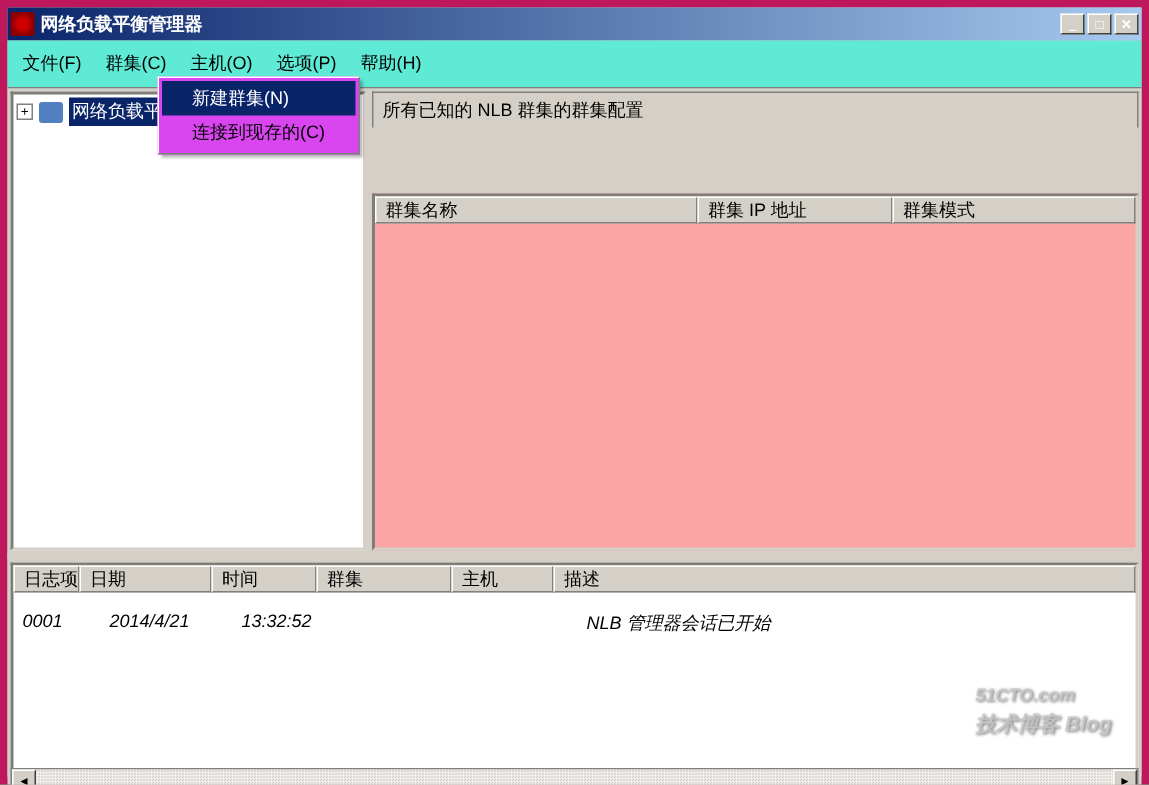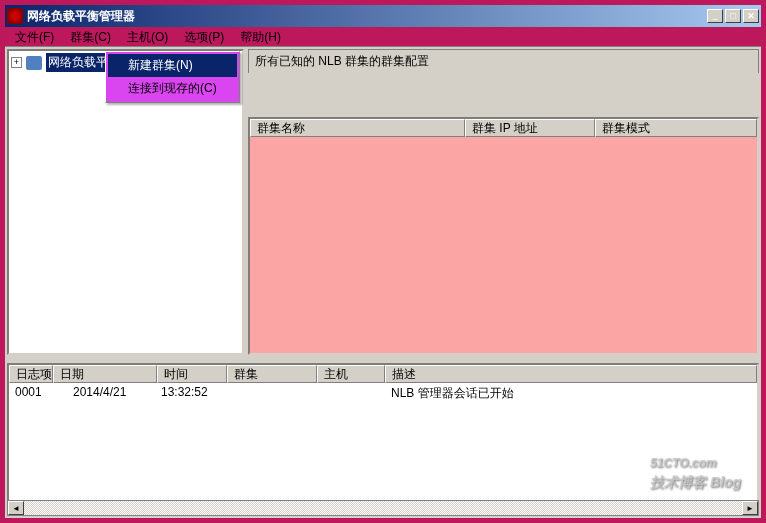--- a/index.html
+++ b/index.html
@@ -3,41 +3,41 @@
 <meta charset="utf-8">
 <style>
 * { box-sizing: border-box; margin: 0; padding: 0; font-family: "SimSun", "宋体", Tahoma, sans-serif; font-size: 12px; }
 body { background: #000; width: 766px; height: 523px; overflow: hidden; position: relative; }
 .window { position: absolute; top: 0; left: 0; width: 766px; height: 523px; background: #d4d0c8; border: 5px solid #be185d; }
 .titlebar { height: 22px; background: linear-gradient(to right, #0a246a, #a6caf0); color: #fff; display: flex; align-items: center; padding: 0 2px; }
 .titlebar .icon { width: 16px; height: 16px; margin-right: 4px; background: radial-gradient(circle, #c00 30%, #800 70%); border-radius: 2px; flex-shrink: 0; }
 .titlebar .title { flex: 1; font-weight: bold; }
 .winbtns { display: flex; gap: 2px; }
 .winbtn { width: 16px; height: 14px; background: #d4d0c8; border: 1px solid #fff; border-right-color: #404040; border-bottom-color: #404040; display: flex; align-items: center; justify-content: center; font-family: Tahoma; font-size: 9px; font-weight: bold; cursor: pointer; }
-.menubar { height: 20px; background: #be185d; display: flex; padding: 0 2px; border-bottom: 1px solid #808080; }
+.menubar { height: 32px; background: #5eead4; display: flex; align-items: center; padding: 0 2px; border-bottom: 1px solid #808080; }
 .menu-item { padding: 2px 8px; cursor: pointer; }
 .workspace { position: relative; height: calc(100% - 22px - 20px); background: #d4d0c8; }
 .top-split { display: flex; height: 310px; }
 .tree-pane { width: 237px; background: #fff; border: 2px inset #d4d0c8; margin: 2px; overflow: hidden; position: relative; }
 .tree-row { display: flex; align-items: center; padding: 2px 2px; white-space: nowrap; }
 .tree-expand { width: 11px; height: 11px; border: 1px solid #808080; display: flex; align-items: center; justify-content: center; font-size: 9px; line-height: 1; margin-right: 4px; background: #fff; cursor: pointer; }
 .tree-icon { width: 16px; height: 14px; background: #5080c0; margin-right: 4px; border-radius: 2px; flex-shrink: 0; }
 .tree-label { background: #0a246a; color: #fff; padding: 1px 2px; }
 .context-menu { position: absolute; top: 46px; left: 100px; background: #d946ef; border: 1px solid #808080; border-top-color: #fff; border-left-color: #fff; box-shadow: 2px 2px 2px rgba(0,0,0,0.3); z-index: 100; padding: 2px; }
 .ctx-item { padding: 3px 20px 3px 20px; white-space: nowrap; cursor: pointer; }
 .ctx-item.highlighted { background: #0a246a; color: #fff; }
 .right-pane { flex: 1; margin: 2px; display: flex; flex-direction: column; gap: 44px; }
 .right-header { background: #d4d0c8; padding: 3px 6px; border: 1px solid #808080; border-bottom: none; }
 .listview { flex: 1; background: #fca5a5; border: 2px inset #d4d0c8; position: relative; }
 .listview .columns { display: flex; height: 18px; background: #d4d0c8; }
 .col { border: 1px solid; border-color: #fff #808080 #808080 #fff; padding: 2px 6px; display: flex; align-items: center; white-space: nowrap; overflow: hidden; cursor: pointer; }
 .divider { height: 4px; background: #d4d0c8; cursor: ns-resize; }
 .log-pane { background: #fff; border: 2px inset #d4d0c8; margin: 2px; height: 145px; position: relative; }
 .log-pane .columns { display: flex; height: 18px; background: #d4d0c8; }
-.log-row { display: flex; padding: 2px 0; }
+.log-row { display: flex; padding: 12px 0; font-style: italic; }
 .log-cell { padding: 0 6px; white-space: nowrap; overflow: hidden; }
 .hscroll { position: absolute; bottom: 2px; left: 2px; right: 2px; height: 16px; background: #d4d0c8; border: 1px solid #808080; display: flex; }
 .hscroll .arrow { width: 16px; height: 100%; background: #d4d0c8; border: 1px solid; border-color: #fff #404040 #404040 #fff; display: flex; align-items: center; justify-content: center; font-size: 8px; cursor: pointer; }
 .hscroll .track { flex: 1; background: repeating-conic-gradient(#fff 0% 25%, #d4d0c8 0% 50%) 50% / 2px 2px; }
 .watermark { position: absolute; bottom: 26px; right: 20px; color: rgba(200,200,200,0.8); font-family: Arial; font-size: 28px; font-weight: bold; font-style: italic; text-shadow: 1px 1px 2px rgba(0,0,0,0.5); z-index: 200; pointer-events: none; }
 .watermark .sub { font-size: 14px; display: block; text-align: right; }
 </style>
 </head>
 <body>
 
@@ -80,21 +80,21 @@
           </div>
         </div>
       </div>
     </div>
 
     <div class="divider"></div>
 
     <div class="log-pane">
       <div class="columns">
         <div class="col" style="width:44px">日志项目</div>
-        <div class="col" style="width:104px">日期</div>
+        <div class="col" style="width:88px">日期</div>
         <div class="col" style="width:70px">时间</div>
         <div class="col" style="width:90px">群集</div>
         <div class="col" style="width:68px">主机</div>
         <div class="col" style="flex:1">描述</div>
       </div>
       <div class="log-row">
         <div class="log-cell" style="width:58px">0001</div>
         <div class="log-cell" style="width:88px">2014/4/21</div>
         <div class="log-cell" style="width:70px">13:32:52</div>
         <div class="log-cell" style="width:90px"></div>

